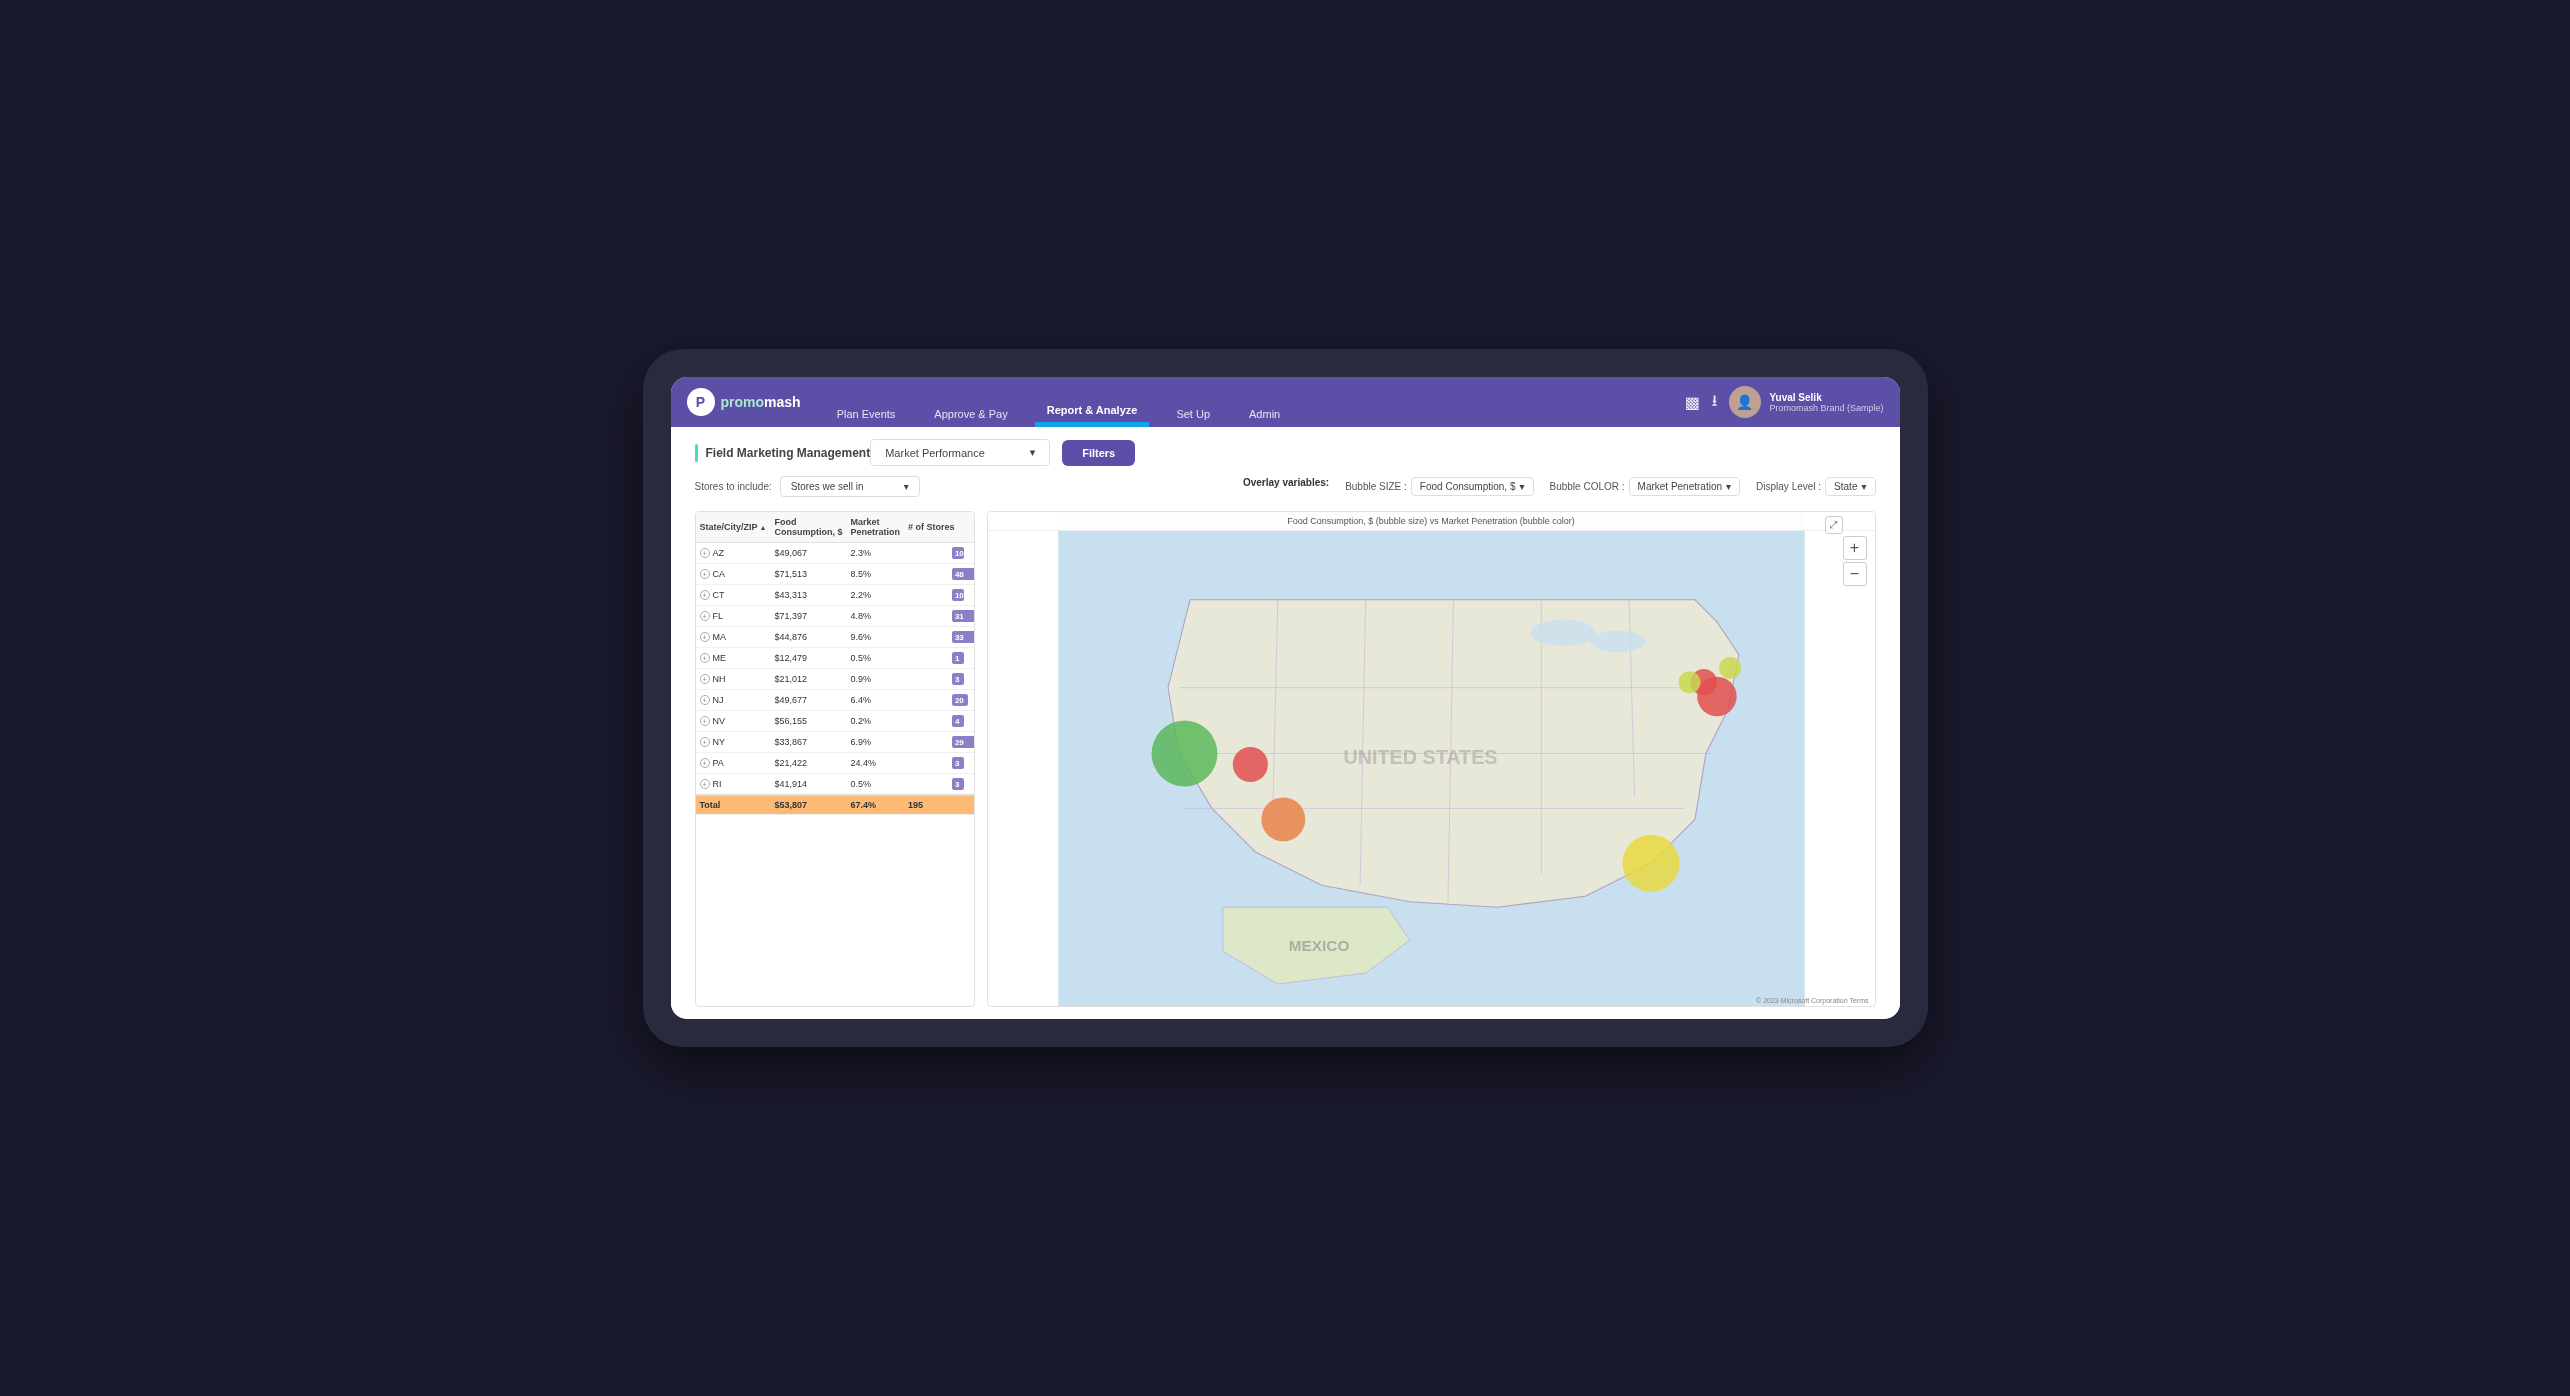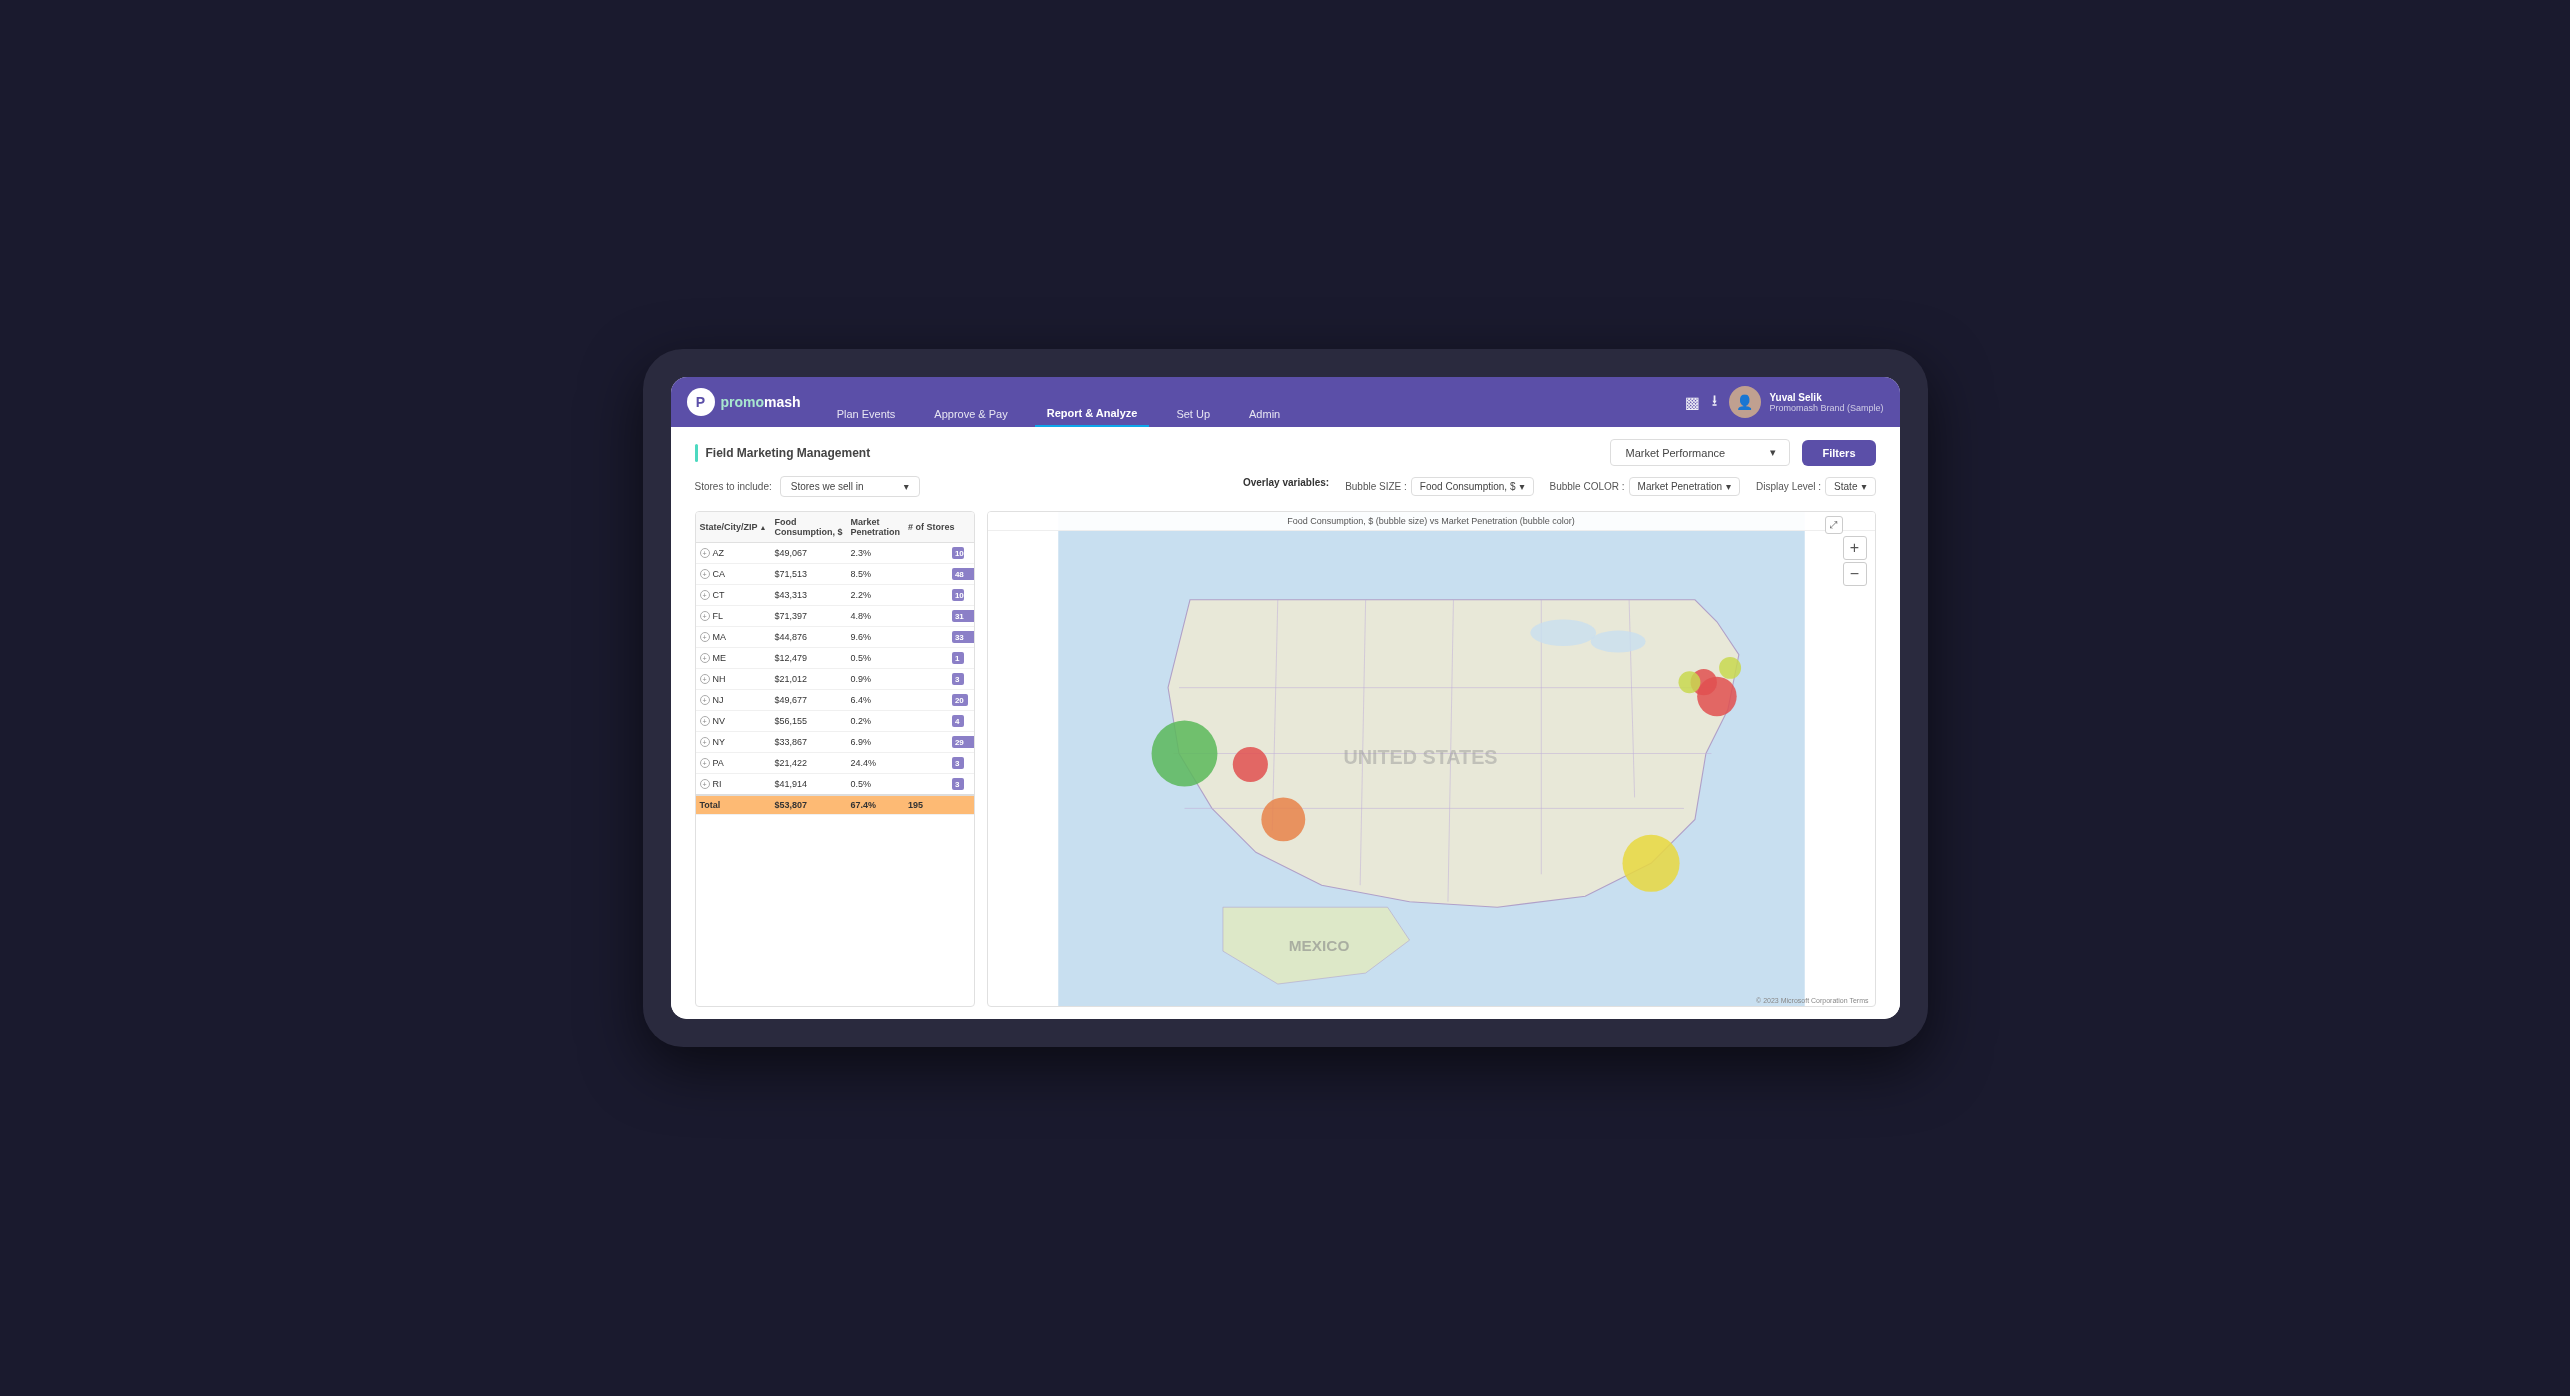--- a/index.html
+++ b/index.html
@@ -74,21 +74,21 @@
       color: rgba(255,255,255,0.85);
       font-size: 11px;
       padding: 6px 12px;
       cursor: pointer;
       border-radius: 4px;
       white-space: nowrap;
     }
     .nav-item.active {
       color: white;
       font-weight: 600;
-      border-bottom: 2px solid #0ea5e9;
+      border-bottom: 8px solid #0ea5e9;
       border-radius: 0;
     }
     .navbar-right {
       display: flex;
       align-items: center;
       gap: 12px;
     }
     .navbar-icon {
       color: white;
       font-size: 16px;
@@ -156,21 +156,20 @@
     .content-area {
       flex: 1;
       display: flex;
       flex-direction: column;
       padding: 12px 24px;
       overflow: hidden;
     }
     .section-header {
       display: flex;
       align-items: center;
-      justify-content: space-between;
       margin-bottom: 10px;
     }
     .section-title {
       display: flex;
       align-items: center;
       gap: 8px;
     }
     .section-title-bar {
       width: 3px;
       height: 18px;

